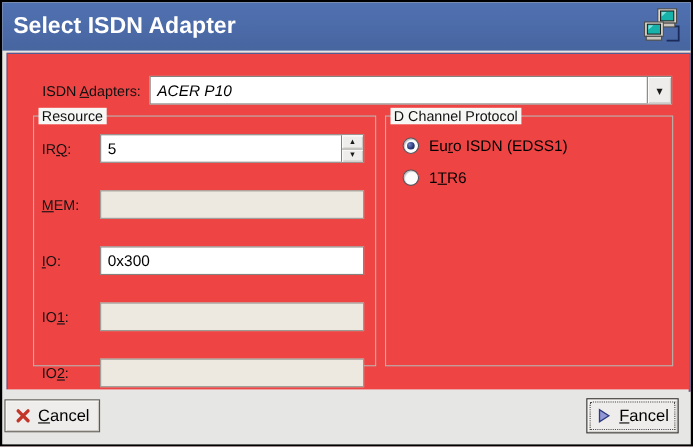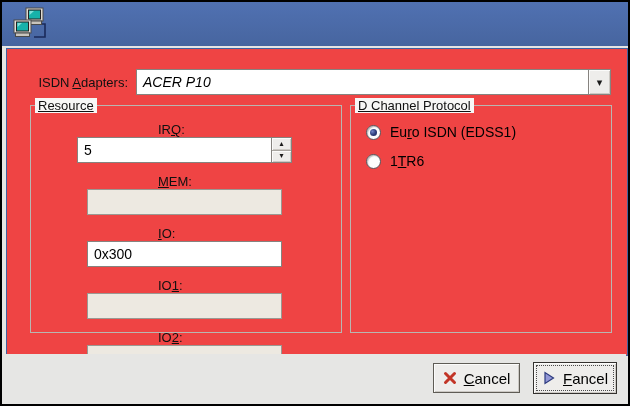--- a/index.html
+++ b/index.html
@@ -27,23 +27,23 @@
   .combo-btn { width:22px; background:#eeedeb; border:none; border-left:1px solid #86837f;
                box-shadow:inset 1px 1px 0 #fbfbfa, inset -1px -1px 0 #ccc9c4;
                display:flex; align-items:center; justify-content:center;
                font-size:11px; color:#1a1a1a; cursor:default; }
 
   .columns { display:flex; gap:8px; margin:10px 15px 0 23px; }
   .groupbox { position:relative; border:1px solid #b9b6b1; height:228px; padding:16px 10px 10px 7px; }
   .groupbox.resource { width:312px; flex:0 0 auto; }
   .groupbox.protocol { flex:1; padding-left:8px; }
   .legend { position:absolute; top:-8px; left:4px; background:#f7f7f6; padding:0 3px;
-            font-size:13px; color:#111; white-space:nowrap;text-decoration:underline; }
+            font-size:13px; color:#111; white-space:nowrap; }
 
-  .res-row { display:flex; align-items:center; margin-bottom:11px;flex-direction:column; }
+  .res-row { display:flex; align-items:center; margin-bottom:25px; }
   .res-label { width:53px; font-size:13px; color:#111; white-space:nowrap; }
   .entry-wrap { flex:1; position:relative; height:26px; }
   .entry { width:100%; height:26px; border:1px solid #86837f; background:#fff; padding:0 6px;
            font-size:14px; font-family:"Liberation Sans", sans-serif; color:#000; }
   .entry.disabled { background:#ede9e1; border-color:#9b9892; }
   .entry.has-spin { padding-right:26px; }
   .spin { position:absolute; right:1px; top:1px; width:20px; height:24px;
           display:flex; flex-direction:column; border-left:1px solid #86837f; }
   .spin-btn { flex:1; background:#eeedeb; border:none; font-size:8px; line-height:1;
               color:#1a1a1a; display:flex; align-items:center; justify-content:center;
@@ -51,37 +51,38 @@
   .spin-btn + .spin-btn { border-top:1px solid #a7a49f; }
 
   .radio-row { display:flex; align-items:flex-end; gap:9px; margin:2px 0 13px 7px; font-size:14px; color:#000; }
   .radio { width:15px; height:15px; border-radius:50%; background:#fdfdfd;
            border:1px solid #55535a; box-shadow:inset 1px 1px 1px rgba(0,0,0,.25); position:relative; flex:0 0 auto; }
   .radio.selected::after { content:""; position:absolute; inset:3px; border-radius:50%;
            background:radial-gradient(circle at 35% 35%, #7083c6 0%, #2a3a76 55%, #1c2a5e 100%); }
 
   
   .button-bar { position:absolute; left:2px; right:2px; bottom:2px; height:48px;
-                display:flex; align-items:center; justify-content:flex-end;
-                gap:13px; padding-right:9px; background:#e6e6e4; }
+                display:flex; align-items:center; justify-content:space-between;
+                gap:0; padding-right:9px; background:#e6e6e4; }
   .btn { height:30px; min-width:87px; display:flex; align-items:center; justify-content:center;
          gap:7px; background:#eeedeb; border:1px solid #5f5c55; font-size:15px; color:#000;
          box-shadow:inset 1px 1px 0 #fbfbfa, inset -1px -1px 0 #ccc9c4;
          font-family:"Liberation Sans", sans-serif; cursor:default; position:relative; }
   .btn.default { border-color:#33312e; min-width:84px; height:32px; }
   .btn.default::after { content:""; position:absolute; inset:2px; border:1px dotted #4a4a4a; pointer-events:none; }
   .mn { text-decoration:underline; }
   .btn-icon { width:14px; height:14px; display:block; }
 </style>
 </head>
 <body>
 
 <div class="dialog">
 
   <div class="titlebar">
+    <span class="title">Select ISDN Adapter</span>
     <svg class="net-icon" viewBox="0 0 36 36">
       <polyline points="29,18 33,18 33,31 22,31" fill="none" stroke="#1a2a5a" stroke-width="1.6"></polyline>
       <g>
         <rect x="14" y="2" width="17" height="13" fill="#dedad2" stroke="#4a4a4a"></rect>
         <rect x="16.5" y="4" width="12" height="9" fill="#17b2aa" stroke="#222"></rect>
         <polygon points="17.5,5 22,5 17.5,9" fill="#7fe0da"></polygon>
         <rect x="15.5" y="15" width="14" height="3.5" fill="#c9c5bd" stroke="#4a4a4a"></rect>
       </g>
       <g>
         <rect x="2" y="14" width="17" height="13" fill="#e4e0d8" stroke="#4a4a4a"></rect>

